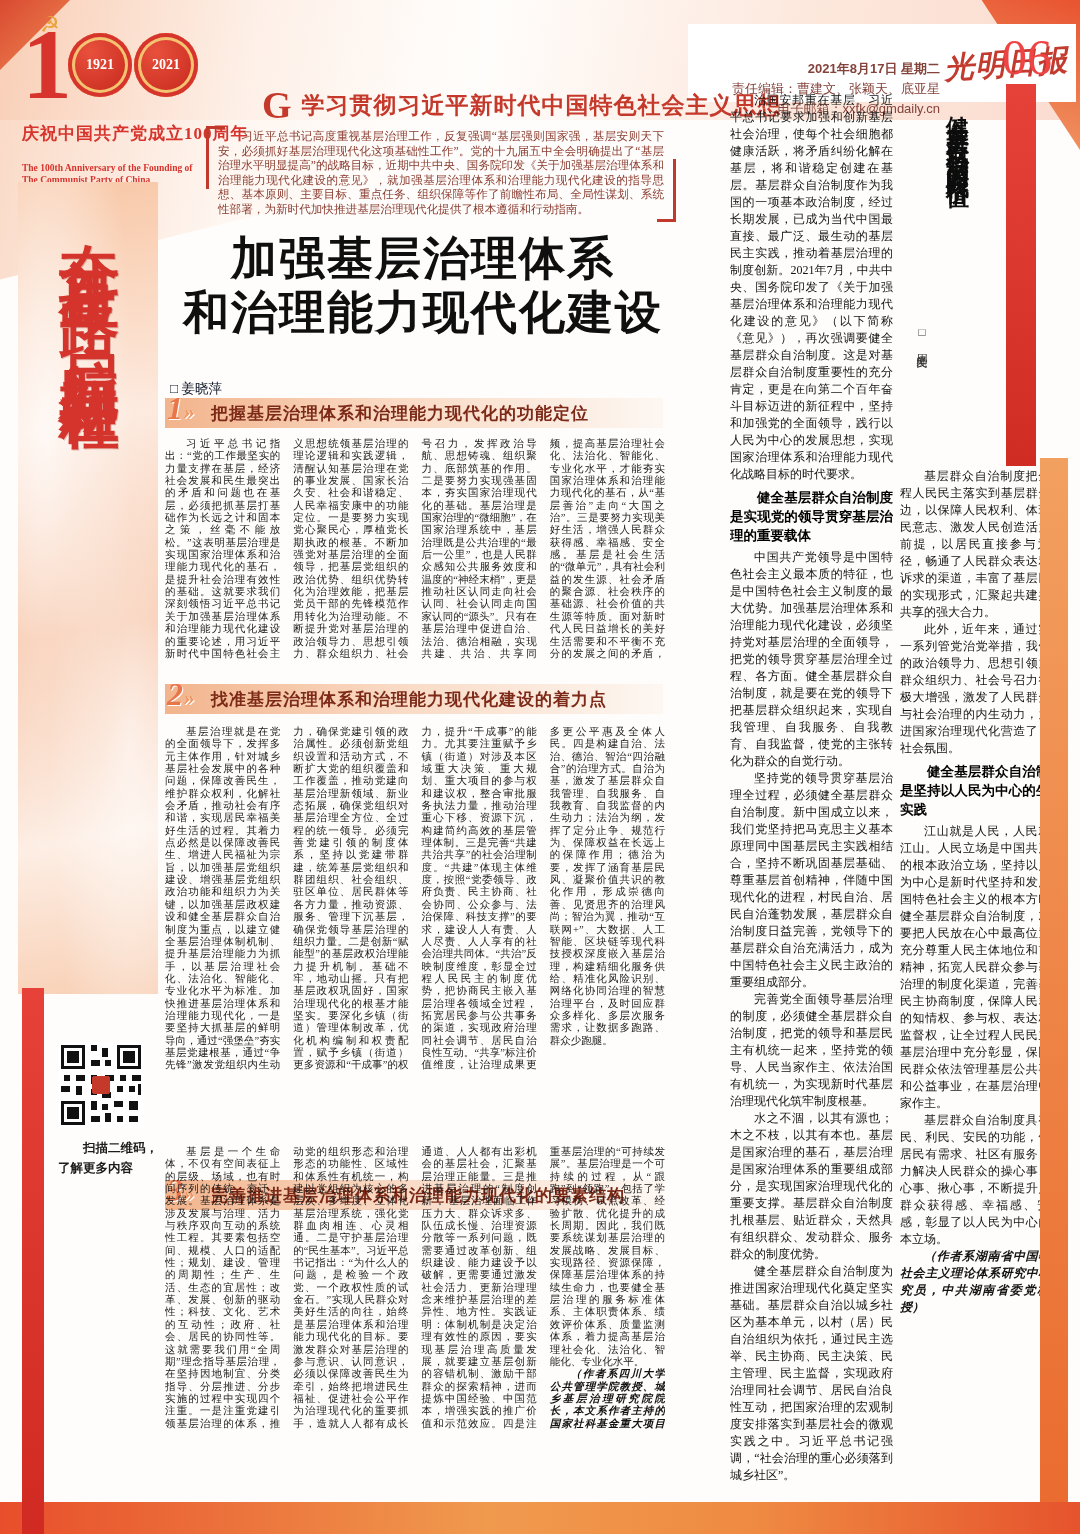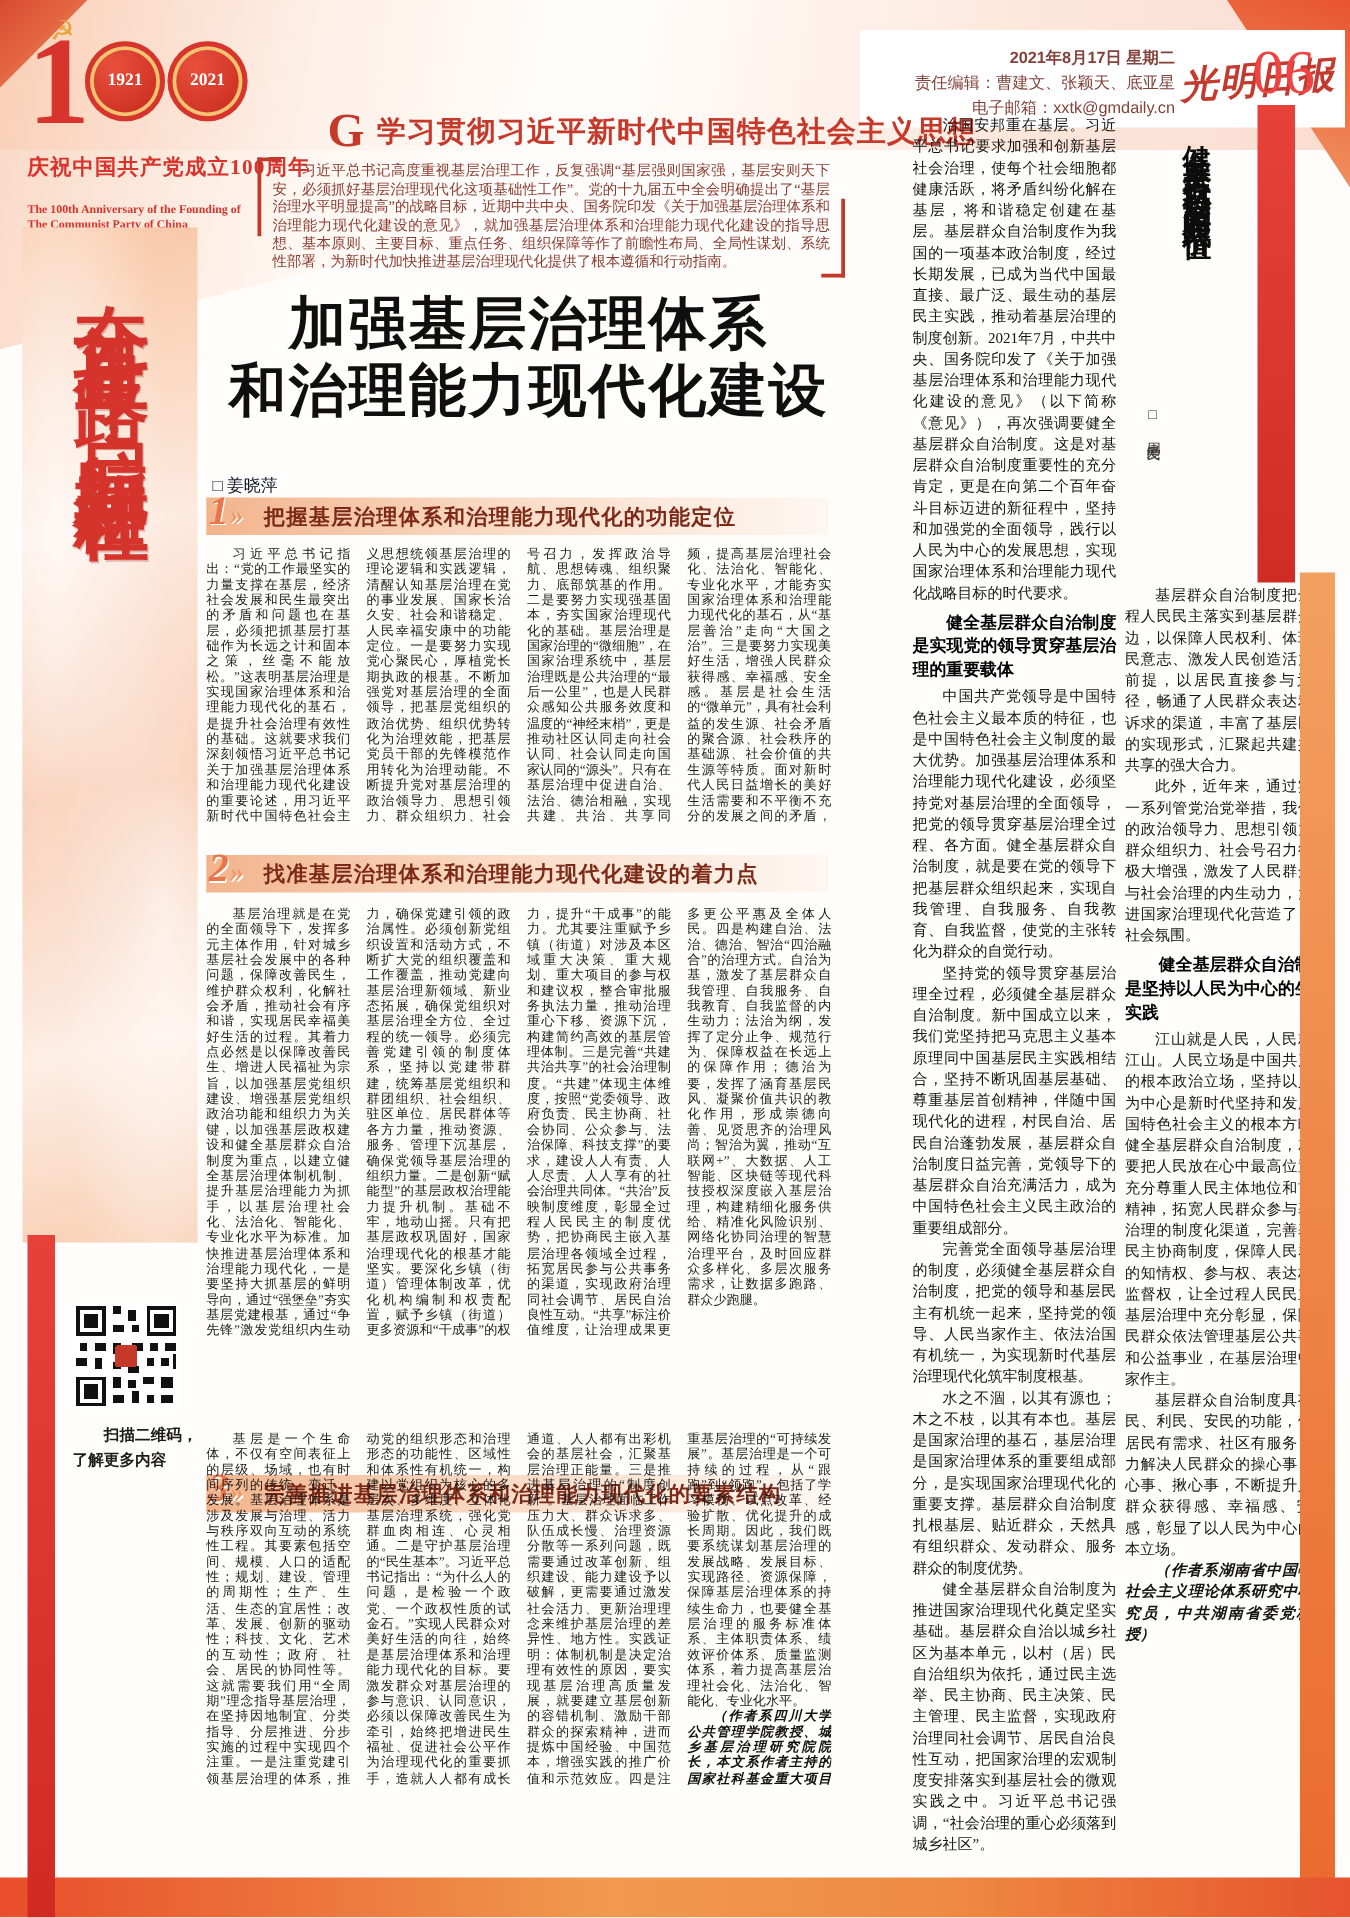--- a/index.html
+++ b/index.html
@@ -19,21 +19,21 @@
   .logo100 { position:relative; height:102px; display:flex; align-items:center; }
   .digit-one { font-weight:900; font-size:100px; line-height:92px; color:#d6342c; margin-right:-4px; }
   .sickle { position:absolute; left:18px; top:-2px; font-size:22px; color:#eaa43c; }
   .yc { width:64px; height:64px; border-radius:50%; background:radial-gradient(circle at 35% 30%,#e8503c,#c22318); box-shadow:inset 0 0 0 4px #d6342c, inset 0 0 0 7px #f3c372; color:#fff; font-weight:700; font-size:14px; display:flex; align-items:center; justify-content:center;text-align:right; }
   .yc + .yc { margin-left:2px; }
   .anniv-cn { font-size:17px; font-weight:900; letter-spacing:1px; margin-top:6px; }
   .anniv-en { font-size:9.5px; font-weight:700; line-height:1.25; margin-top:18px; }
 
   
   .mh-lines { position:absolute; left:640px; top:36px; width:300px; text-align:right; font-size:13px; color:#83423a; line-height:1.55; font-family:"Liberation Sans","DejaVu Sans",sans-serif; }
-  .mh-lines .d { font-weight:700; }
+  .mh-lines .d { font-weight:700;margin-top:23px; }
   .paper-name { position:absolute; left:944px; top:44px; width:126px; font-size:30px; font-weight:700; font-style:italic; color:#c23b2e; transform:rotate(-4deg); letter-spacing:1px; white-space:nowrap; }
   .page-no { position:absolute; left:1002px; top:28px; font-size:50px; color:#ef4444; font-family:Liberation Serif, serif; }
 
   
   .banner { position:absolute; left:262px; top:86px; display:flex; align-items:center; }
   .glogo { font-size:38px; font-weight:900; color:#c5392b; margin-right:10px; line-height:1; }
   .banner-label { font-size:23px; font-weight:900; color:#c5392b; letter-spacing:1px; }
 
   
   .quote-box { position:absolute; left:218px; top:130px; width:446px; height:88px; }

